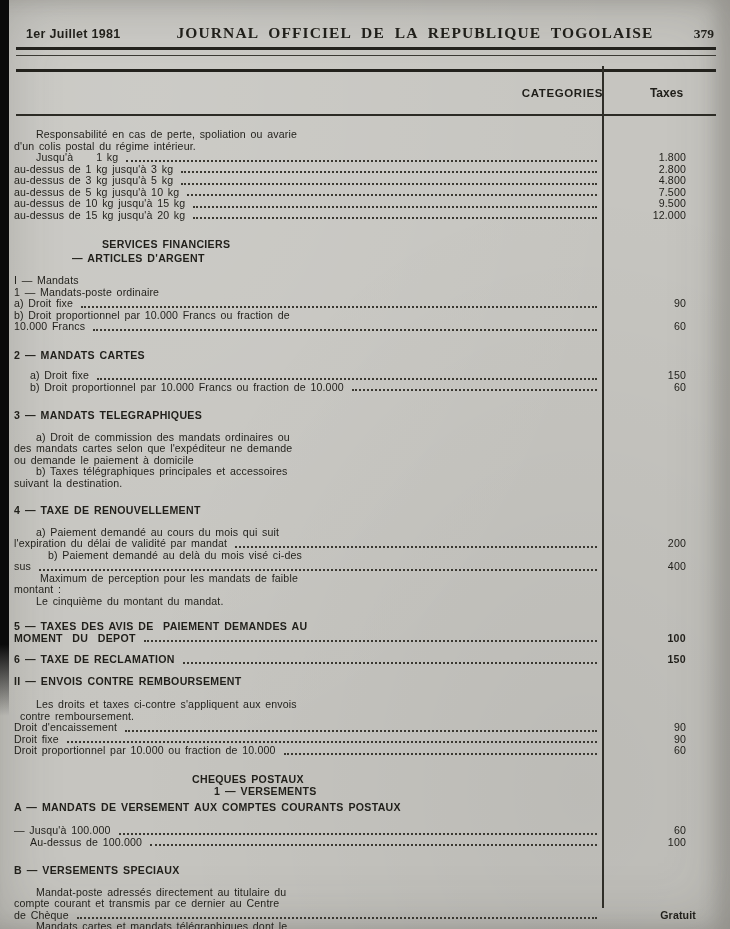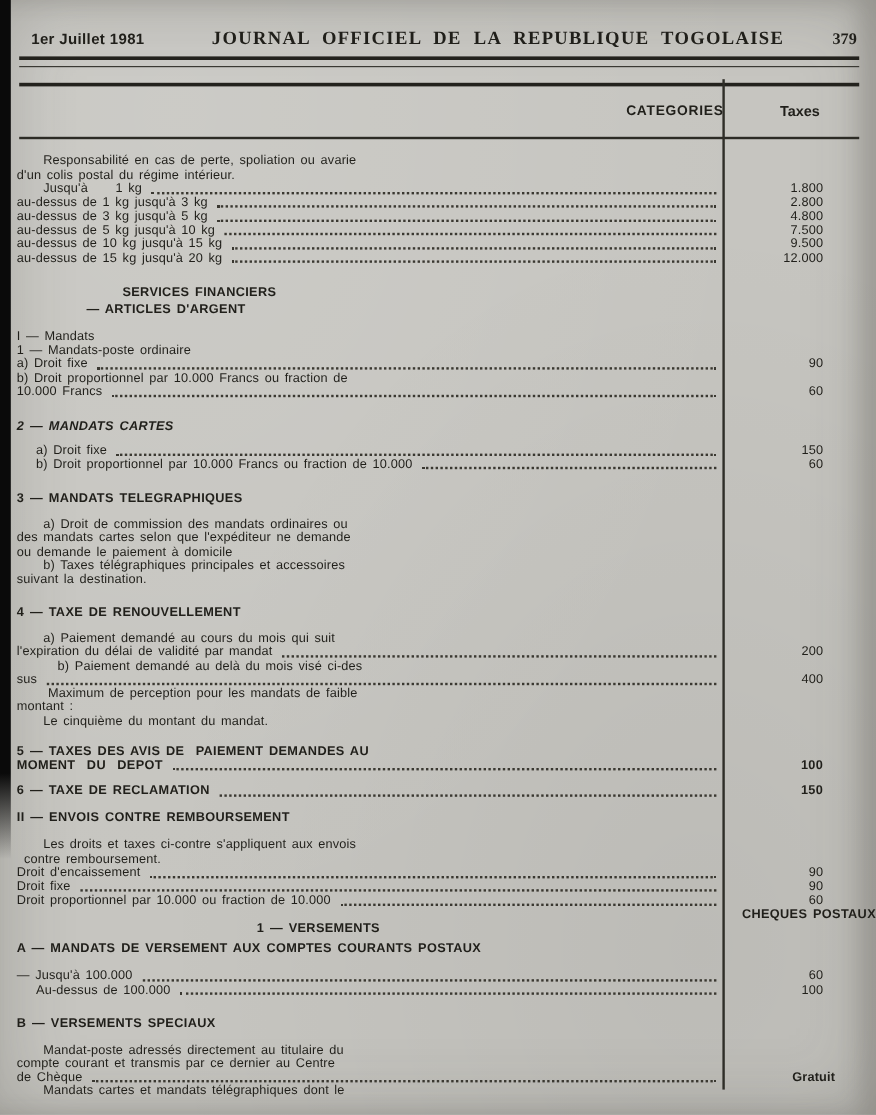--- a/index.html
+++ b/index.html
@@ -132,21 +132,21 @@
         <span class="val num">90</span>
       </div>
       <div class="row" style="padding-left: 14px;">
         <span class="txt">b) Droit proportionnel par 10.000 Francs ou fraction de</span>
       </div>
       <div class="row" style="padding-left: 14px;">
         <span class="txt">10.000 Francs</span>
         <span class="leader"></span>
         <span class="val num">60</span>
       </div>
-      <div class="row b" style="padding-left: 14px; margin-top: 17px; font-style: italic;">
+      <div class="row b" style="padding-left: 14px; margin-top: 17px;">
         <span class="txt">2 — MANDATS CARTES</span>
       </div>
       <div class="row" style="padding-left: 30px; margin-top: 9px;">
         <span class="txt">a) Droit fixe</span>
         <span class="leader"></span>
         <span class="val num">150</span>
       </div>
       <div class="row" style="padding-left: 30px;">
         <span class="txt">b) Droit proportionnel par 10.000 Francs ou fraction de 10.000</span>
         <span class="leader"></span>
@@ -228,21 +228,21 @@
       <div class="row" style="padding-left: 14px;">
         <span class="txt">Droit fixe</span>
         <span class="leader"></span>
         <span class="val num">90</span>
       </div>
       <div class="row" style="padding-left: 14px;">
         <span class="txt">Droit proportionnel par 10.000  ou fraction de 10.000</span>
         <span class="leader"></span>
         <span class="val num">60</span>
       </div>
-      <div class="row b" style="padding-left: 192px; margin-top: 0; justify-content: flex-end;">
+      <div class="row b" style="padding-left: 192px; margin-top: 17px;">
         <span class="txt">CHEQUES POSTAUX</span>
       </div>
       <div class="row b" style="padding-left: 214px; margin-top: 1px;">
         <span class="txt">1 — VERSEMENTS</span>
       </div>
       <div class="row b" style="padding-left: 14px; margin-top: 4px;">
         <span class="txt">A — MANDATS DE VERSEMENT AUX COMPTES COURANTS POSTAUX</span>
       </div>
       <div class="row" style="padding-left: 14px; margin-top: 12px;">
         <span class="txt">— Jusqu'à 100.000</span>

